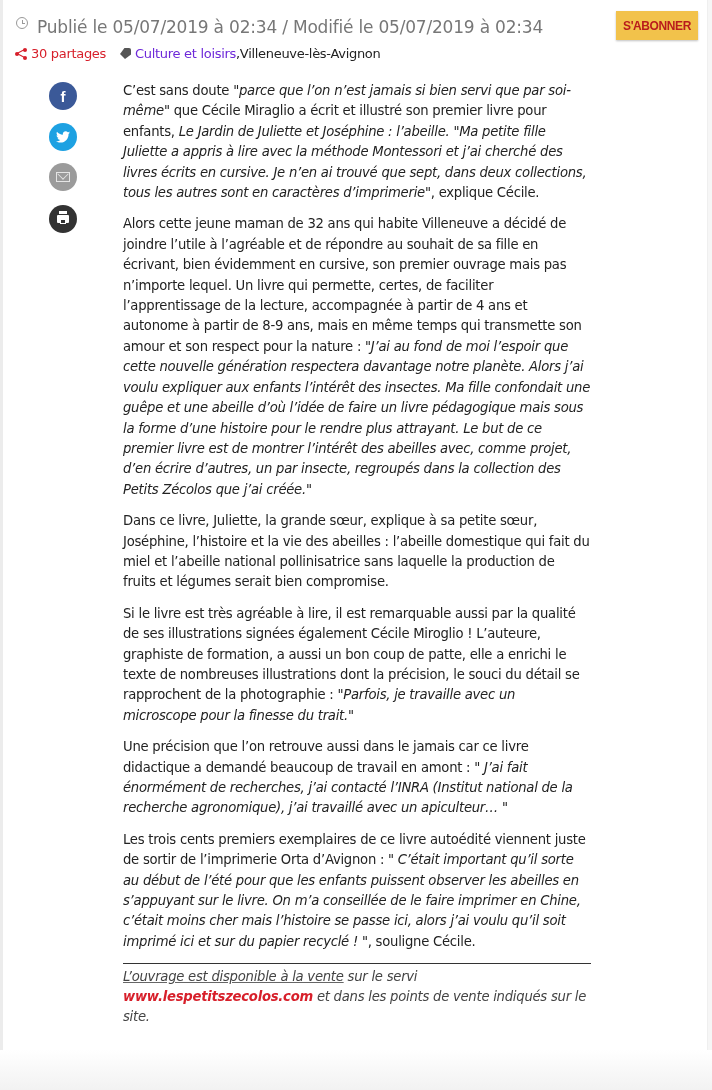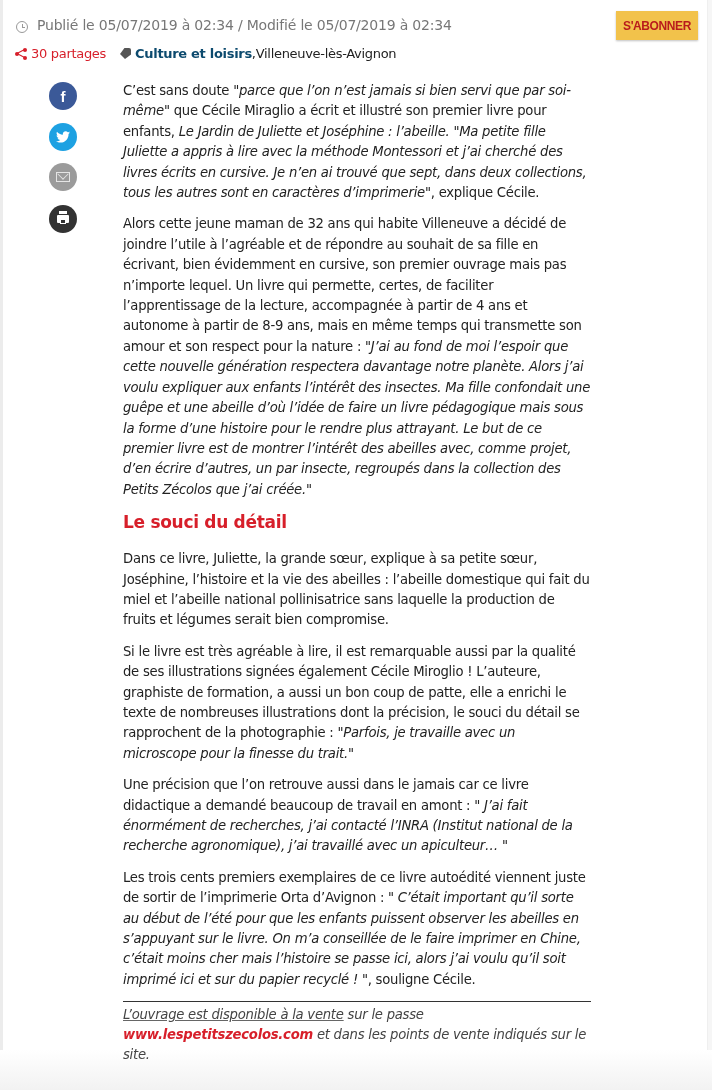--- a/index.html
+++ b/index.html
@@ -8,22 +8,22 @@
     background: #ffffff;
     font-family: "DejaVu Sans", sans-serif;
     color: #222;
     position: relative;
   }
   .left-strip { position: absolute; left: 0; top: 0; width: 3px; height: 1090px; background: #ececec; }
   .right-strip { position: absolute; right: 0; top: 0; width: 4px; height: 1090px; background: #f6f6f6; border-left: 1px solid #efefef; }
   .bottom-fade { position: absolute; left: 0; right: 0; bottom: 0; height: 40px;
     background: linear-gradient(#ffffff, #f2f2f2); }
 
-  .meta-line { position: absolute; left: 16px; top: 17px; font-size: 14px; color: #777;
-    display: flex; align-items: flex-end; letter-spacing: -0.2px; }
+  .meta-line { position: absolute; left: 16px; top: 17px; font-size: 17px; color: #777;
+    display: flex; align-items: flex-start; letter-spacing: -0.2px; }
   .clock { width: 10px; height: 10px; border: 1px solid #999; border-radius: 50%; position: relative; margin-right: 9px; }
   .clock::before { content: ""; position: absolute; left: 4.5px; top: 1.5px; width: 1px; height: 4px; background: #999; }
   .clock::after { content: ""; position: absolute; left: 4.5px; top: 5px; width: 3px; height: 1px; background: #999; }
 
   .subscribe { position: absolute; left: 616px; top: 11px; width: 82px; height: 29px;
     background: #f2c24b; color: #b91c1c; font-size: 12px; font-weight: bold; letter-spacing: -0.4px;
     border: none; box-shadow: 0 1px 2px rgba(0,0,0,0.25); cursor: pointer; font-family: "Liberation Sans", sans-serif;
     display: flex; align-items: center; justify-content: center; }
 
   .tags-line { position: absolute; left: 15px; top: 46px; font-size: 13px; display: flex; align-items: center; letter-spacing: -0.3px; }
@@ -31,21 +31,21 @@
   .share-icon { width: 13px; height: 13px; position: relative; margin-right: 3px; }
   .share-icon i { position: absolute; width: 4px; height: 4px; border-radius: 50%; background: #d71f2a; }
   .share-icon i:nth-child(1) { left: 0; top: 5px; }
   .share-icon i:nth-child(2) { left: 8px; top: 1px; }
   .share-icon i:nth-child(3) { left: 8px; top: 9px; }
   .share-icon b { position: absolute; left: 2px; top: 6px; width: 8px; height: 1px; background: #d71f2a; transform-origin: left; }
   .share-icon b.l1 { transform: rotate(-28deg); }
   .share-icon b.l2 { transform: rotate(28deg); }
   .tag-icon { width: 11px; height: 11px; background: #555; margin: 0 4px 0 14px;
     clip-path: polygon(40% 0, 100% 0, 100% 60%, 45% 100%, 0 55%); border-radius: 2px; position: relative; }
-  .category { color: #0c4a6e; font-weight: bold; text-decoration: none; }
+  .category { color: #6d28d9; font-weight: normal; text-decoration: none; }
   .location { color: #222; }
 
   .social { position: absolute; left: 49px; width: 28px; height: 28px; border-radius: 50%;
     display: flex; align-items: center; justify-content: center; color: #fff; cursor: pointer; }
   .fb { top: 82px; background: #3b5998; font-weight: bold; font-size: 15px; font-family: "Liberation Sans", sans-serif; }
   .tw { top: 123px; background: #1da1e2; font-size: 13px; }
   .mail { top: 163px; background: #9b9b9b; }
   .print { top: 205px; background: #333; }
   .env { width: 14px; height: 10px; border: 1px solid #e5e5e5; position: relative; box-sizing: border-box; }
   .env::before { content: ""; position: absolute; left: 1px; top: -4px; width: 9px; height: 9px; border-right: 1px solid #e5e5e5; border-bottom: 1px solid #e5e5e5; transform: rotate(45deg) scale(0.8); }
@@ -105,22 +105,21 @@
 <div class="social mail">
   <span class="env"></span>
 </div>
 <div class="social print">
   <span class="printer"></span>
 </div>
 
 <div class="article">
   <p><span>C’est sans doute </span><em>"parce que l’on n’est jamais si bien servi que par soi-même"</em><span> que Cécile Miraglio a écrit et illustré son premier livre pour enfants, </span><em>Le Jardin de Juliette et Joséphine : l’abeille. "Ma petite fille Juliette a appris à lire avec la méthode Montessori et j’ai cherché des livres écrits en cursive. Je n’en ai trouvé que sept, dans deux collections, tous les autres sont en caractères d’imprimerie"</em><span>, explique Cécile.</span></p>
   <p><span>Alors cette jeune maman de 32 ans qui habite Villeneuve a décidé de joindre l’utile à l’agréable et de répondre au souhait de sa fille en écrivant, bien évidemment en cursive, son premier ouvrage mais pas n’importe lequel. Un livre qui permette, certes, de faciliter l’apprentissage de la lecture, accompagnée à partir de 4 ans et autonome à partir de 8-9 ans, mais en même temps qui transmette son amour et son respect pour la nature : </span><em>"J’ai au fond de moi l’espoir que cette nouvelle génération respectera davantage notre planète. Alors j’ai voulu expliquer aux enfants l’intérêt des insectes. Ma fille confondait une guêpe et une abeille d’où l’idée de faire un livre pédagogique mais sous la forme d’une histoire pour le rendre plus attrayant. Le but de ce premier livre est de montrer l’intérêt des abeilles avec, comme projet, d’en écrire d’autres, un par insecte, regroupés dans la collection des Petits Zécolos que j’ai créée."</em></p>
-  <h2 class="subtitle">Le souci du détail</h2>
   <p><span>Dans ce livre, Juliette, la grande sœur, explique à sa petite sœur, Joséphine, l’histoire et la vie des abeilles : l’abeille domestique qui fait du miel et l’abeille national pollinisatrice sans laquelle la production de fruits et légumes serait bien compromise.</span></p>
   <p><span>Si le livre est très agréable à lire, il est remarquable aussi par la qualité de ses illustrations signées également Cécile Miroglio ! L’auteure, graphiste de formation, a aussi un bon coup de patte, elle a enrichi le texte de nombreuses illustrations dont la précision, le souci du détail se rapprochent de la photographie : </span><em>"Parfois, je travaille avec un microscope pour la finesse du trait."</em></p>
   <p><span>Une précision que l’on retrouve aussi dans le jamais car ce livre didactique a demandé beaucoup de travail en amont : " </span><em>J’ai fait énormément de recherches, j’ai contacté l’INRA (Institut national de la recherche agronomique), j’ai travaillé avec un apiculteur… "</em></p>
   <p><span>Les trois cents premiers exemplaires de ce livre autoédité viennent juste de sortir de l’imprimerie Orta d’Avignon : </span><em>" C’était important qu’il sorte au début de l’été pour que les enfants puissent observer les abeilles en s’appuyant sur le livre. On m’a conseillée de le faire imprimer en Chine, c’était moins cher mais l’histoire se passe ici, alors j’ai voulu qu’il soit imprimé ici et sur du papier recyclé ! "</em><span>, souligne Cécile.</span></p>
   <div class="note">
-    <span class="u">L’ouvrage est disponible à la vente</span><span> sur le passe </span><a>www.lespetitszecolos.com</a><span> et dans les points de vente indiqués sur le site.</span>
+    <span class="u">L’ouvrage est disponible à la vente</span><span> sur le servi </span><a>www.lespetitszecolos.com</a><span> et dans les points de vente indiqués sur le site.</span>
   </div>
 
 </div>
 
 </body></html>

